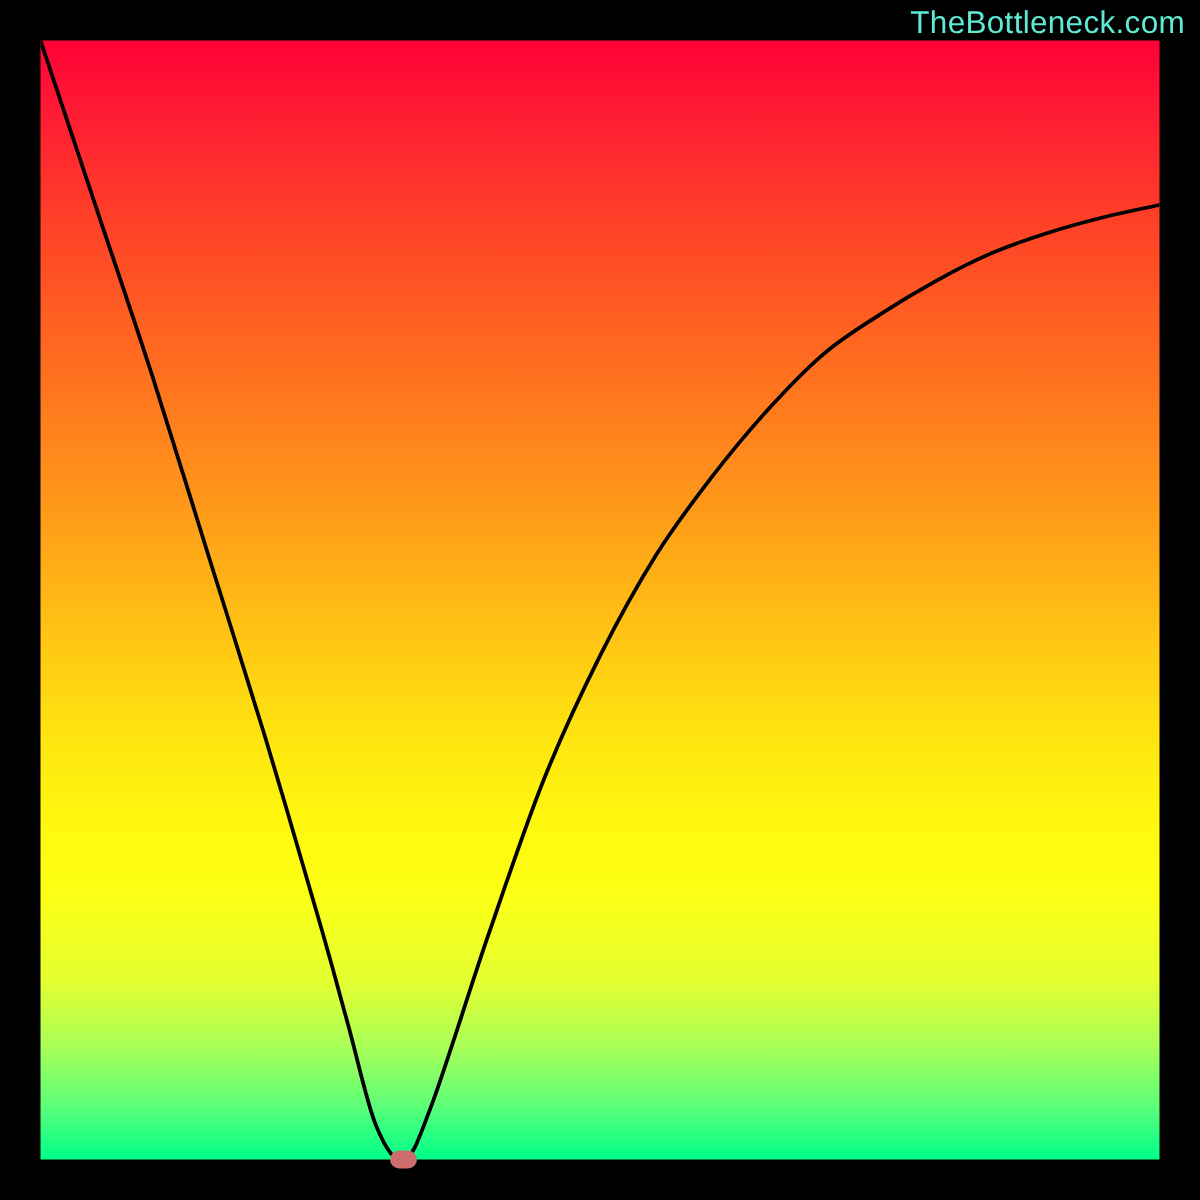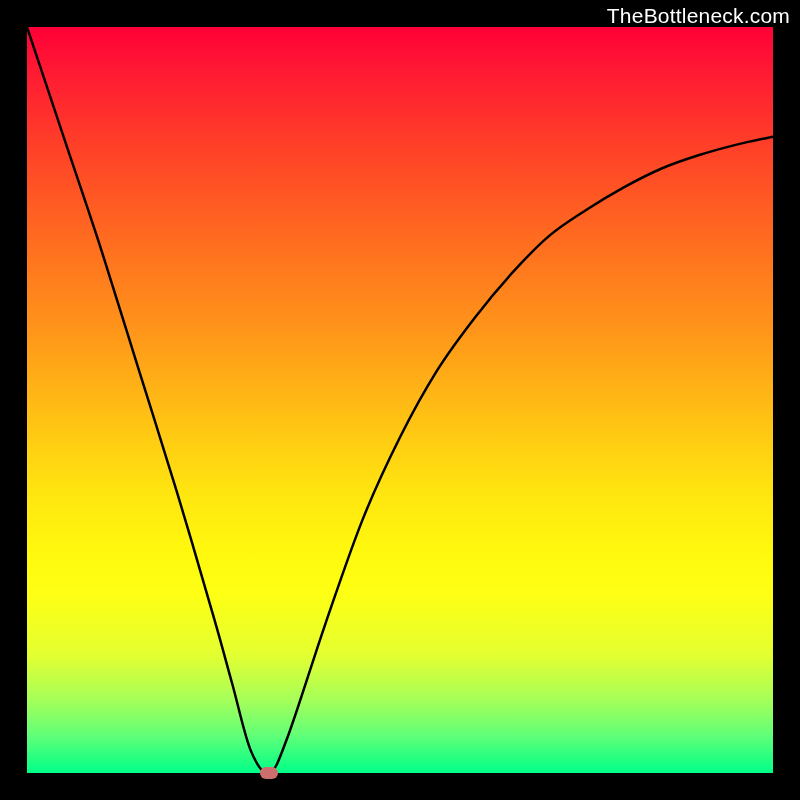--- a/index.html
+++ b/index.html
@@ -51,21 +51,21 @@
     width: 18px;
     height: 12px;
     border-radius: 6px;
     background: #cc6e6e;
     transform: translate(-50%, -50%);
   }
   .watermark {
     position: absolute;
     top: 4px;
     right: 10px;
-    color: #ffffff;
+    color: #5eead4;
     font-size: 21px;
     font-weight: 400;
     letter-spacing: 0.2px;
   }
 </style>
 </head>
 <body>
 
 <div class="chart-wrap">
 

